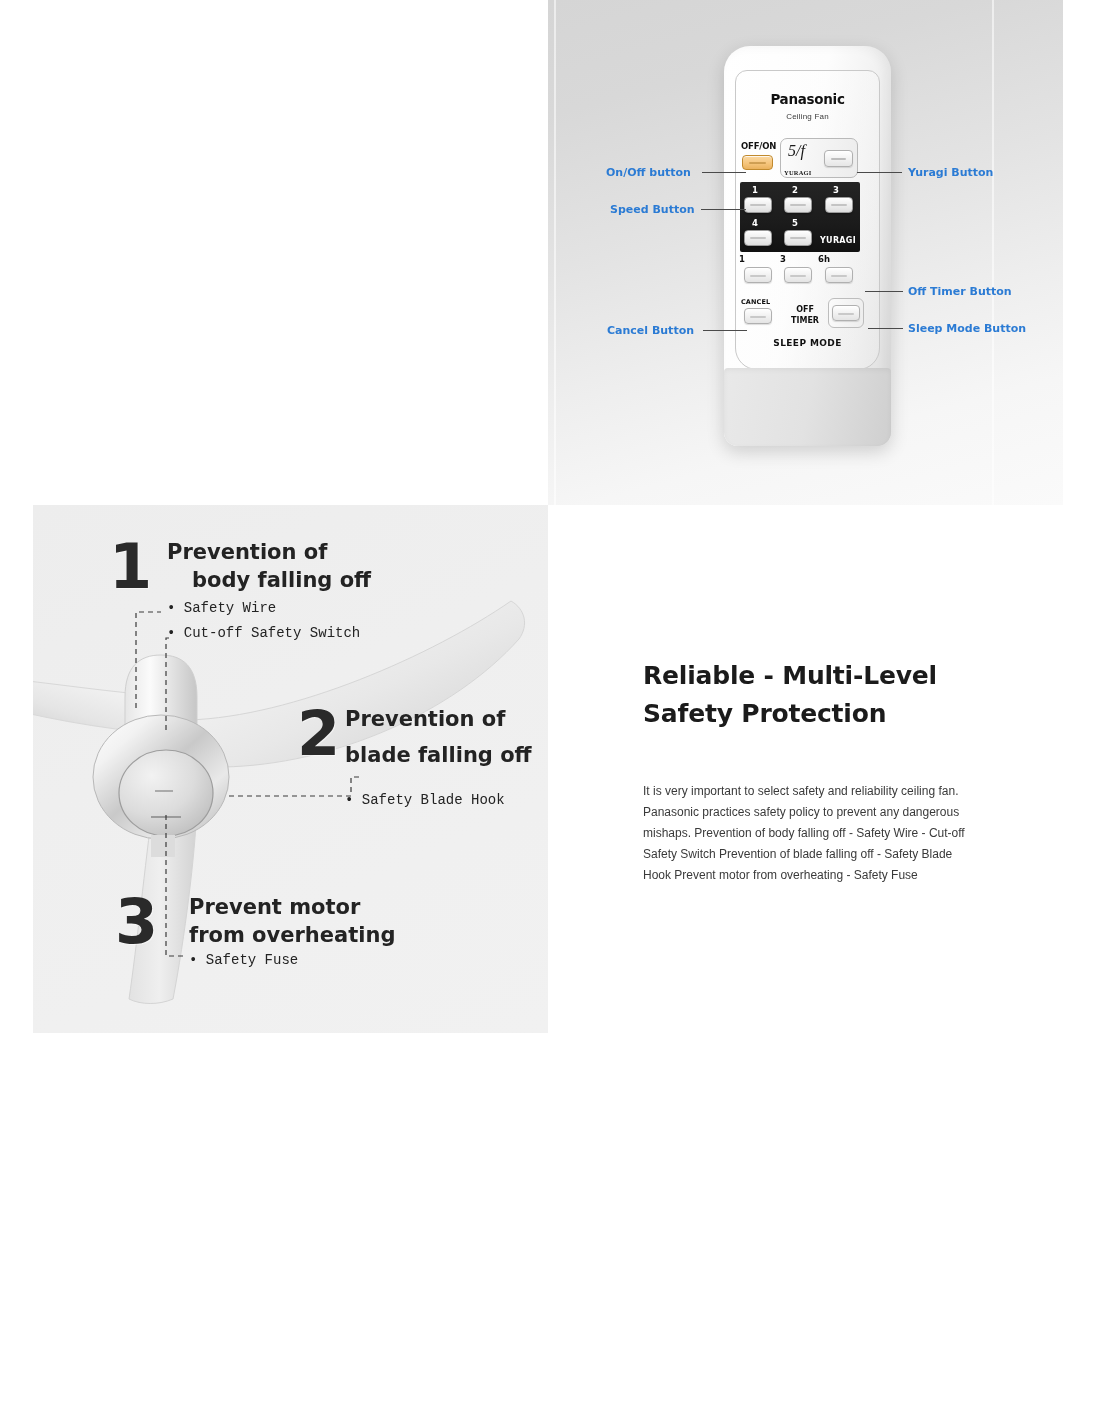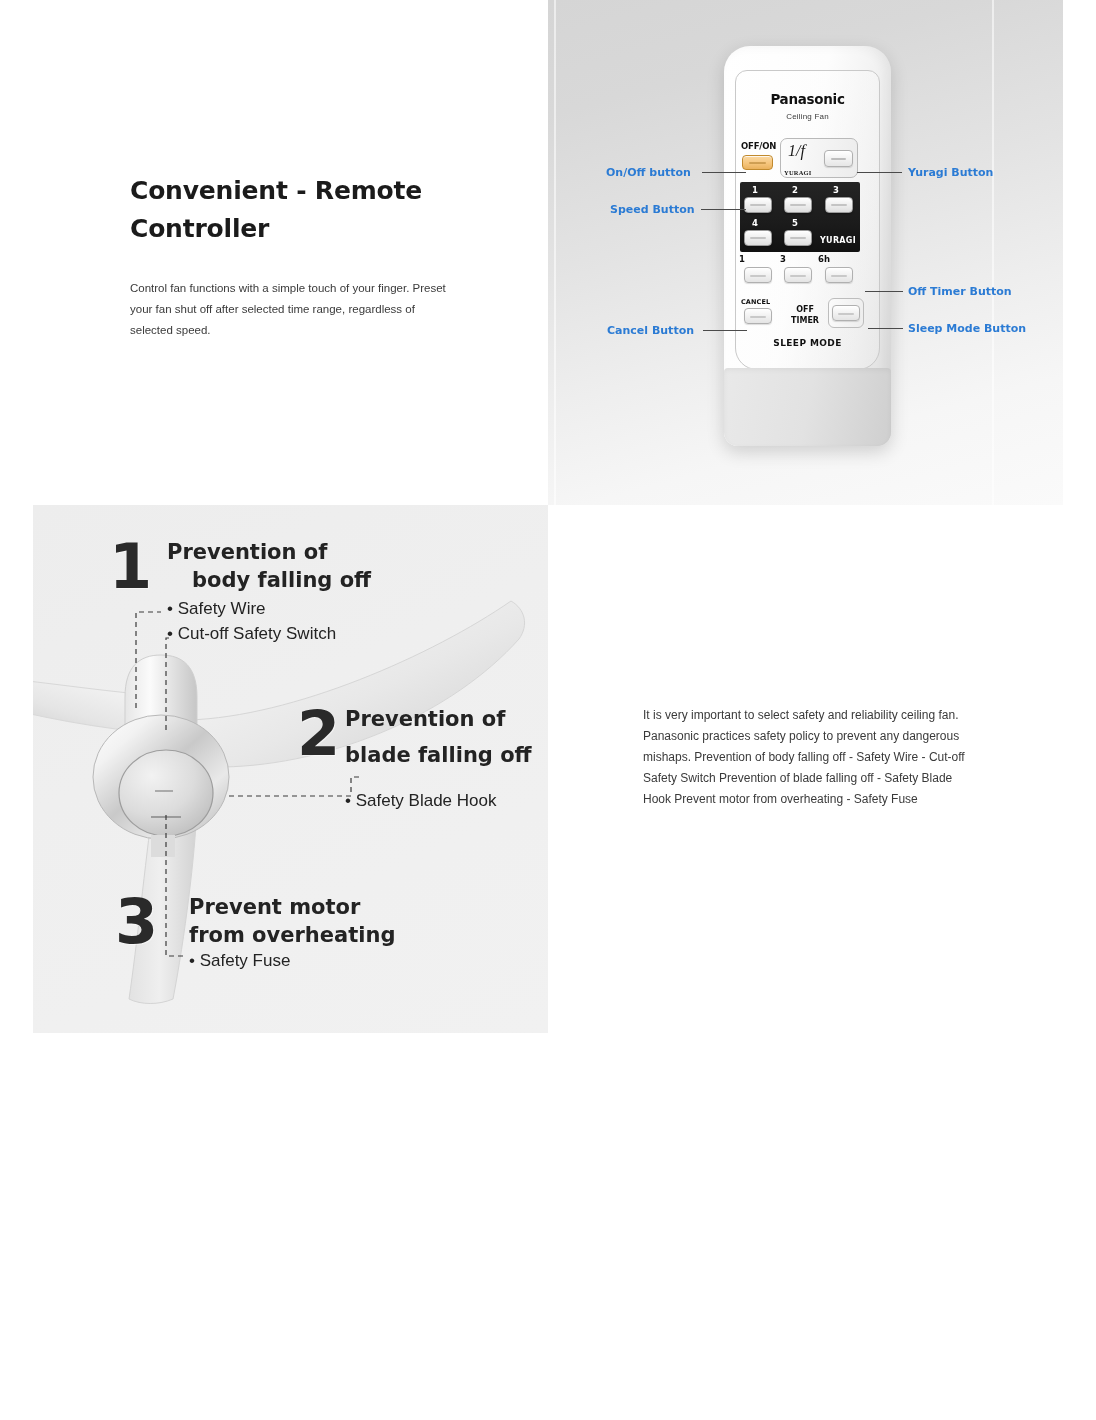--- a/index.html
+++ b/index.html
@@ -193,22 +193,22 @@
     position:absolute; font-family:"DejaVu Sans", sans-serif;
     font-weight:700; font-size:62px; color:#2a2a2a; line-height:58px;
     text-shadow: 1px 1px 0 rgba(255,255,255,.5);
   }
   .itemhead {
     position:absolute; font-family:"DejaVu Sans", sans-serif;
     font-weight:700; font-size:21px; line-height:28px; color:#232323;
     white-space:nowrap;
   }
   .itembullet {
-    position:absolute; font-family:Liberation Sans, sans-serif;
-    font-size:17px; line-height:25px; color:#232323; white-space:nowrap;
+    position:absolute; font-family:Liberation Mono, monospace;
+    font-size:14px; line-height:25px; color:#232323; white-space:nowrap;
   }
 
   .txt-block-right {
     position:absolute; left:643px; top:152px; width:330px;
   }
   .heading2 {
     font-family:"DejaVu Sans", sans-serif;
     font-weight:700; font-size:25px; line-height:38px;
     color:#1b1b1b; letter-spacing:-0.2px;
   }
@@ -218,39 +218,37 @@
   }
 </style>
 </head>
 <body>
 
 <div class="page">
 
   <div class="row1">
 
     <div class="txt-block-left">
-      <div class="heading">Convenient - Remote Controller</div>
-      <div class="bodytext">Control fan functions with a simple touch of your finger. Preset your fan shut off after selected time range, regardless of selected speed.</div>
     </div>
 
     <div class="remote-panel">
       <div class="seam" style="left:6px;"></div>
       <div class="seam" style="left:444px;"></div>
 
       <div class="remote">
         <div class="panel-outline"></div>
 
         <div class="brand">Panasonic</div>
         <div class="subbrand">Ceiling Fan</div>
 
         <div class="lbl-offon">OFF/ON</div>
         <div class="btn-offon"></div>
 
         <div class="yuragi-box">
-          <div class="yuragi-glyph">1/f</div>
+          <div class="yuragi-glyph">5/f</div>
           <div class="yuragi-word">YURAGI</div>
           <div class="btn-yuragi"></div>
         </div>
 
         <div class="speed-pad">
           <div class="sp-num" style="left:12px; top:3px;">1</div>
           <div class="sp-num" style="left:52px; top:3px;">2</div>
           <div class="sp-num" style="left:93px; top:3px;">3</div>
           <div class="sp-btn" style="left:4px;  top:15px;"></div>
           <div class="sp-btn" style="left:44px; top:15px;"></div>
@@ -382,17 +380,18 @@
       <div class="itemhead" style="left:312px; top:228px;margin-top:8px;">blade falling off</div>
       <div class="itembullet" style="left:312px; top:258px;margin-top:25px;">• Safety Blade Hook</div>
 
       <div class="bignum" style="left:82px;  top:388px;">3</div>
       <div class="itemhead" style="left:156px; top:388px;">Prevent motor</div>
       <div class="itemhead" style="left:156px; top:416px;">from overheating</div>
       <div class="itembullet" style="left:156px; top:443px;">• Safety Fuse</div>
     </div>
 
     <div class="txt-block-right">
+      <div class="heading2">Reliable - Multi-Level Safety Protection</div>
       <div class="bodytext2">It is very important to select safety and reliability ceiling fan. Panasonic practices safety policy to prevent any dangerous mishaps. Prevention of body falling off - Safety Wire - Cut-off Safety Switch Prevention of blade falling off - Safety Blade Hook Prevent motor from overheating - Safety Fuse</div>
     </div>
   </div>
 
 </div>
 
 </body></html>

